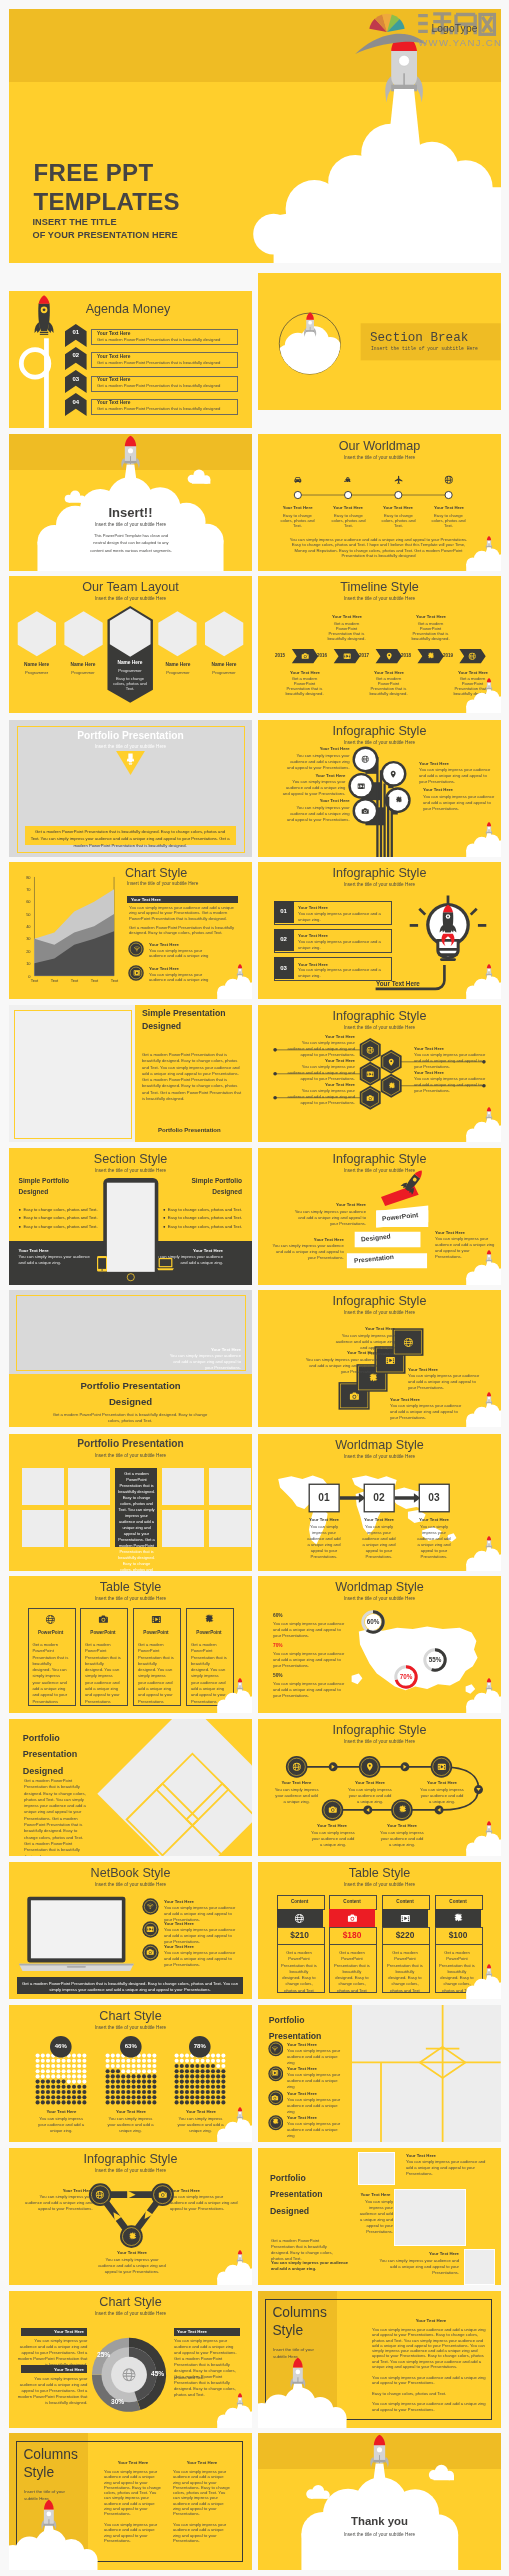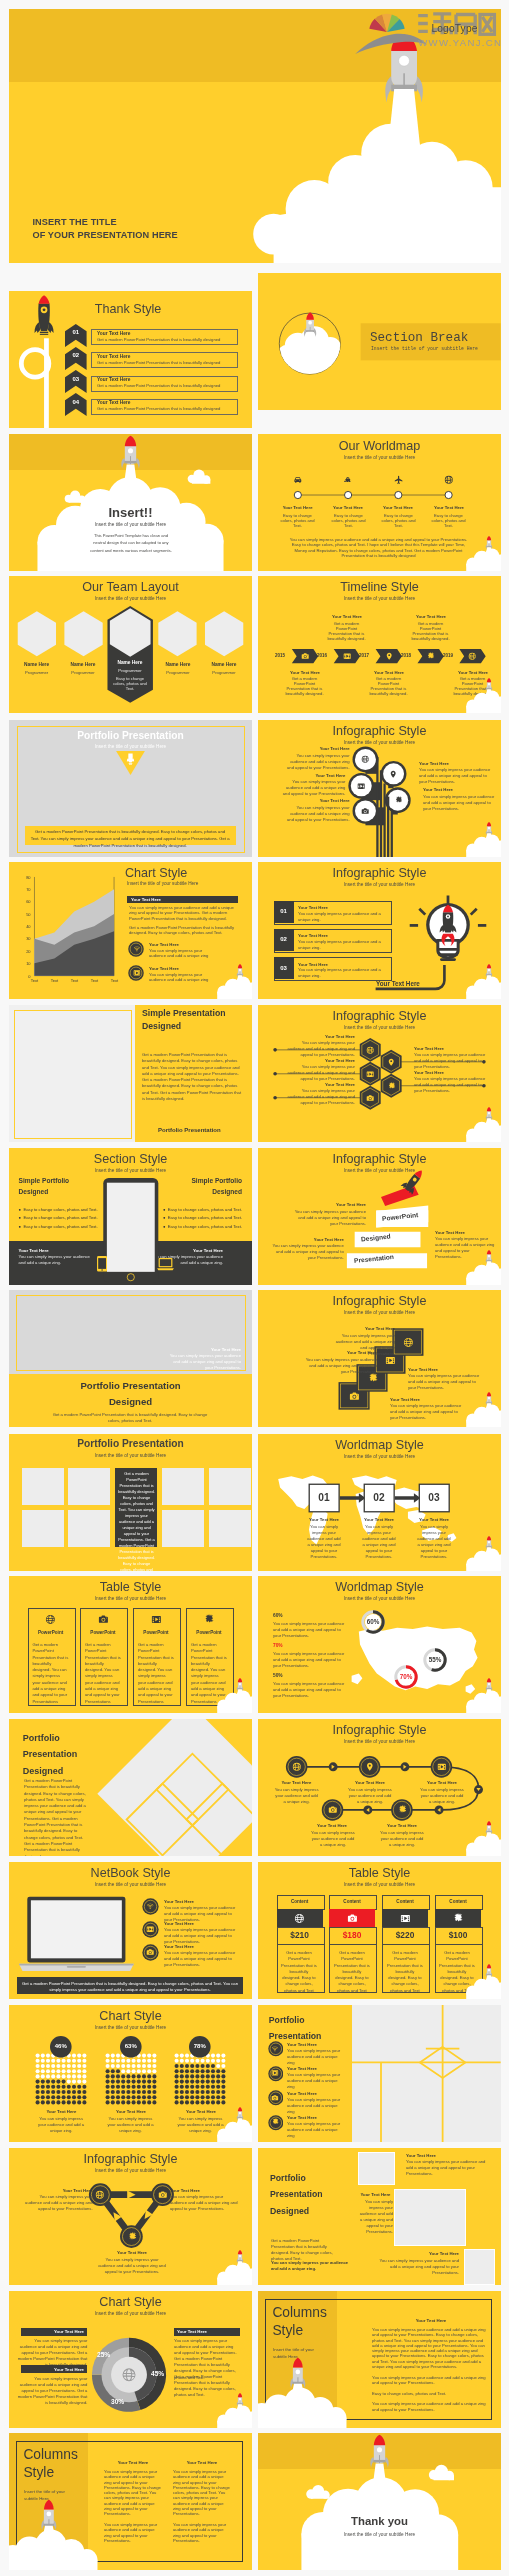--- a/index.html
+++ b/index.html
@@ -62,28 +62,32 @@
           <path d="M760 24 L792 24 M760 40 L792 40 M760 24 L760 57 M792 24 L792 57 M776 40 L776 58"></path>
           <rect x="800" y="24" width="24" height="33"></rect>
           <path d="M804 28 L820 53 M820 28 L804 53"></path>
         </g>
         <g>
           <text x="719" y="54" font-family="'Liberation Sans',sans-serif" font-size="17" fill="#4a4a4a" letter-spacing="0.3">LogoType</text>
           <text x="697" y="76" font-family="'Liberation Sans',sans-serif" font-size="16" fill="#9a9a9a" letter-spacing="2.2">WWW.YANJ.CN</text>
         </g>
       </g>
     </svg>
+    <div class="hero-title">
+      <div>FREE PPT</div>
+      <div>TEMPLATES</div>
+    </div>
     <div class="hero-sub">
       <div>INSERT THE TITLE</div>
       <div>OF YOUR PRESENTATION HERE</div>
     </div>
   </div>
   <div id="grid" style="position:absolute;left:0;top:0;width:510px;height:2576px;">
       <div class="slide" style="left: 9px; top: 291px;">
-        <div class="s-title" style="top:10.8px;left:35px;width:168px;text-align:center">Thank Style</div>
+        <div class="s-title" style="top:10.8px;left:35px;width:168px;text-align:center">Agenda Money</div>
         <svg class="abs" style="left:0;top:0" width="243" height="137" viewBox="0 0 405 229">
           <circle cx="43" cy="121" r="23" fill="none" stroke="#fff" stroke-width="8"></circle>
           <path d="M58 79 L58 229 L66 229 L66 79 Z" fill="#fff"></path>
           <g>
             <path d="M50 52 C45 55 42 61 42 70 L46 66 L47 70 L51.5 65 Z" fill="#3A3A38"></path>
             <path d="M66 52 C71 55 74 61 74 70 L70 66 L69 70 L64.5 65 Z" fill="#3A3A38"></path>
             <path d="M48.8 21 C47.6 39 48.8 58 53 67 L63 67 C67.2 58 68.4 39 67.2 21 Z" fill="#3A3A38"></path>
             <path d="M48.9 21.5 C49.8 15.5 53 10 58 7 C63 10 66.2 15.5 67.1 21.5 Z" fill="#EC1C24"></path>
             <circle cx="58" cy="31.5" r="5.6" fill="#FFCF2C"></circle>
             <circle cx="58" cy="31.5" r="2.4" fill="#3A3A38"></circle>

